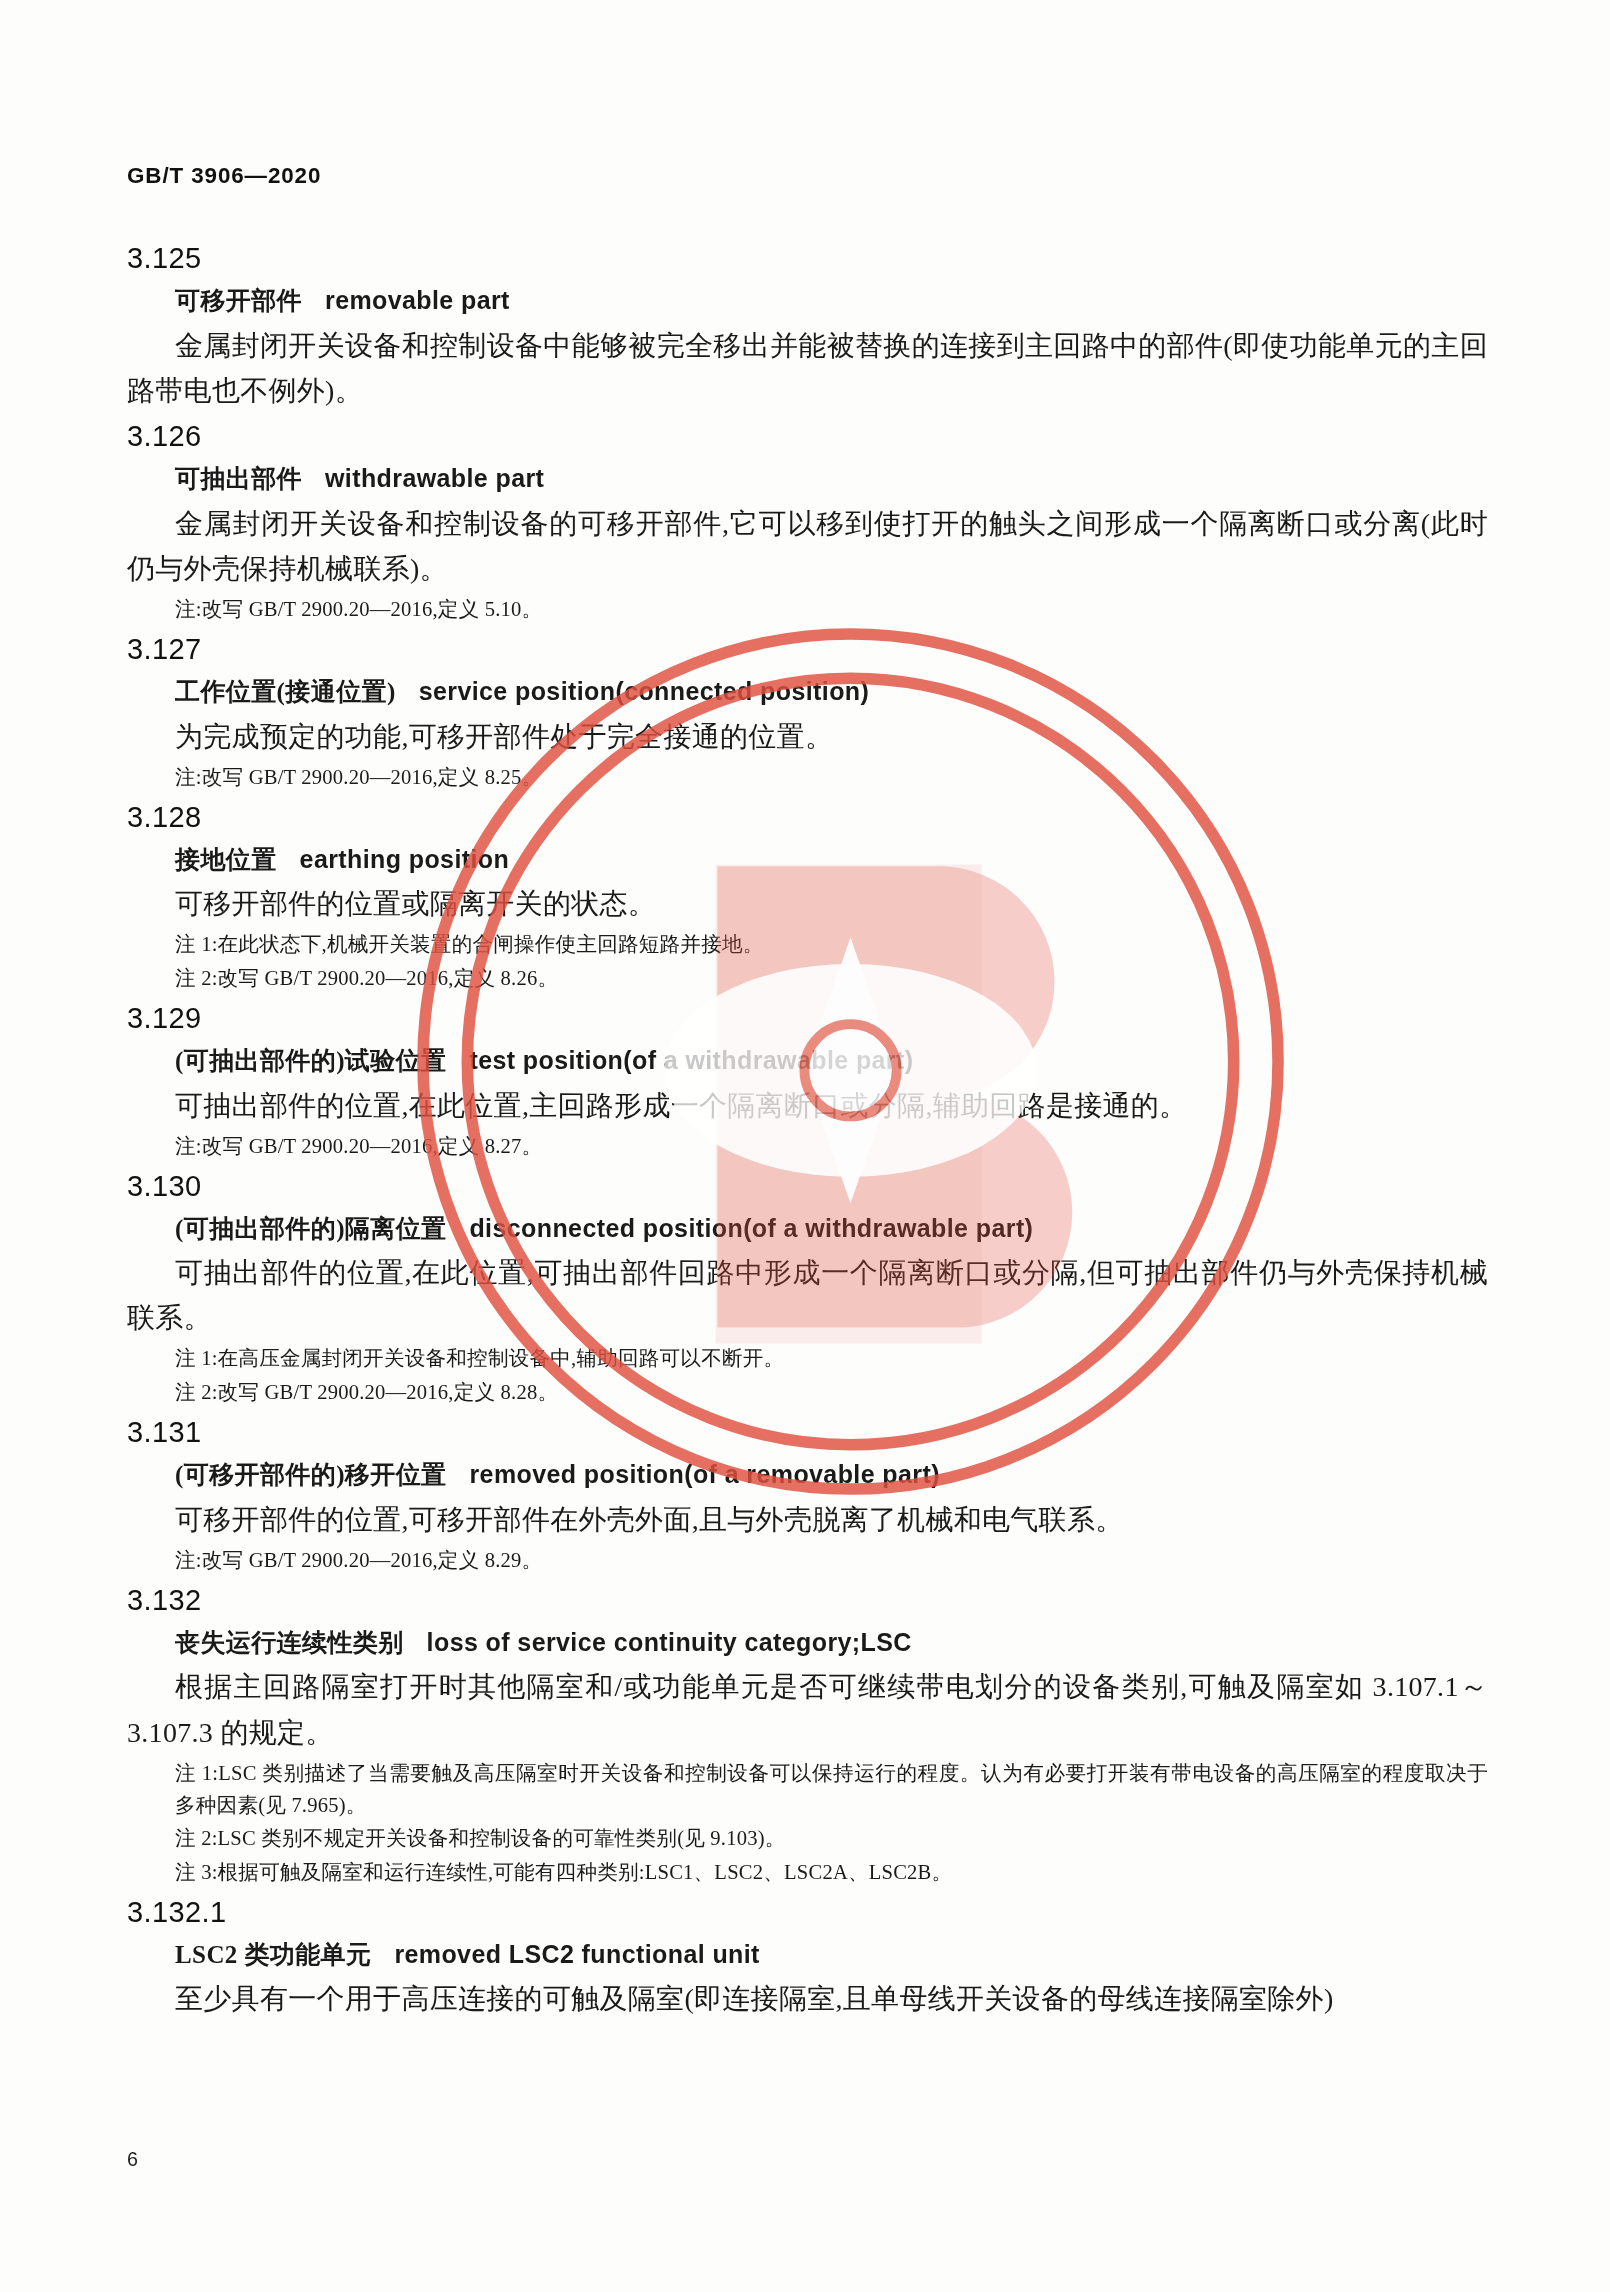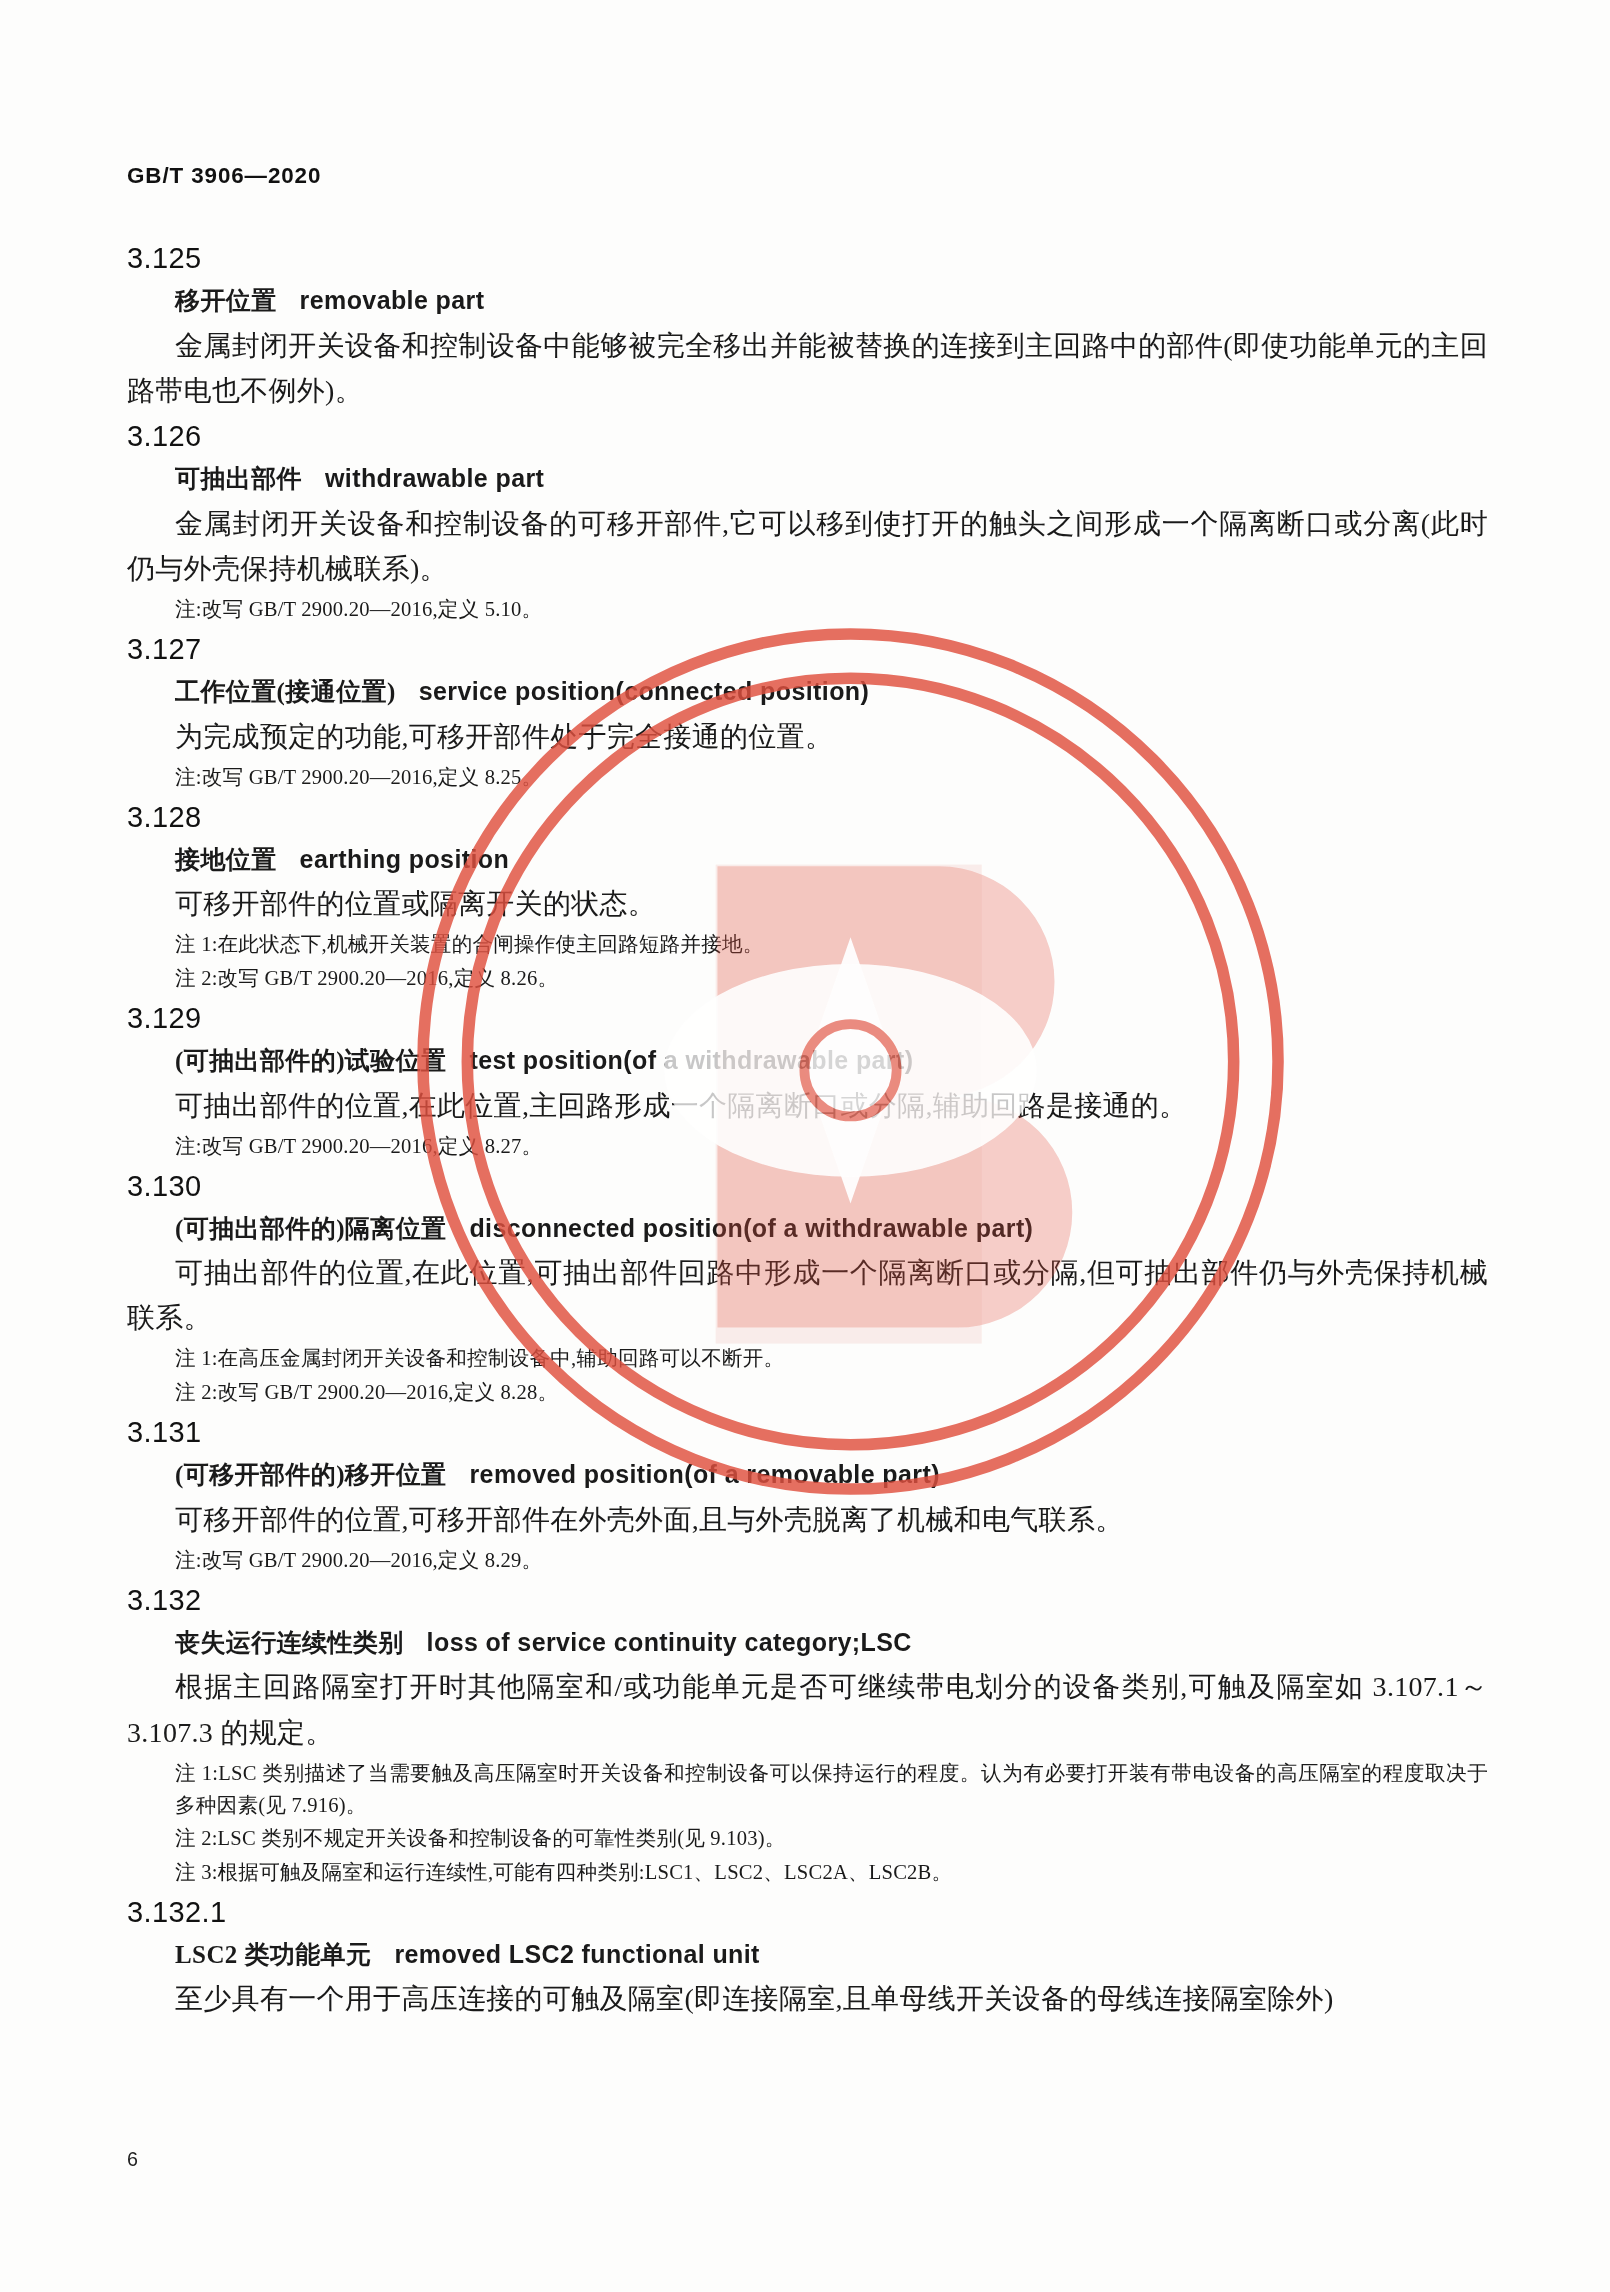--- a/index.html
+++ b/index.html
@@ -101,21 +101,21 @@
 
 <div class="page">
   <div class="page-inner">
 
     <div class="header">GB/T 3906—2020</div>
 
     <div class="content">
 
       <div>
         <div class="num">3.125</div>
-        <div class="term"><span>移开位置</span><span class="en">removable part</span></div>
+        <div class="term"><span>可移开部件</span><span class="en">removable part</span></div>
         <p class="para">金属封闭开关设备和控制设备中能够被完全移出并能被替换的连接到主回路中的部件(即使功能单元的主回路带电也不例外)。</p>
       </div>
 
       <div>
         <div class="num">3.126</div>
         <div class="term"><span>可抽出部件</span><span class="en">withdrawable part</span></div>
         <p class="para">金属封闭开关设备和控制设备的可移开部件,它可以移到使打开的触头之间形成一个隔离断口或分离(此时仍与外壳保持机械联系)。</p>
         <p class="note">注:改写 GB/T 2900.20—2016,定义 5.10。</p>
       </div>
 
@@ -153,21 +153,21 @@
         <div class="num">3.131</div>
         <div class="term"><span>(可移开部件的)移开位置</span><span class="en">removed position(of a removable part)</span></div>
         <p class="para">可移开部件的位置,可移开部件在外壳外面,且与外壳脱离了机械和电气联系。</p>
         <p class="note">注:改写 GB/T 2900.20—2016,定义 8.29。</p>
       </div>
 
       <div>
         <div class="num">3.132</div>
         <div class="term"><span>丧失运行连续性类别</span><span class="en">loss of service continuity category;LSC</span></div>
         <p class="para">根据主回路隔室打开时其他隔室和/或功能单元是否可继续带电划分的设备类别,可触及隔室如 3.107.1～3.107.3 的规定。</p>
-        <p class="note">注 1:LSC 类别描述了当需要触及高压隔室时开关设备和控制设备可以保持运行的程度。认为有必要打开装有带电设备的高压隔室的程度取决于多种因素(见 7.916)。</p>
+        <p class="note">注 1:LSC 类别描述了当需要触及高压隔室时开关设备和控制设备可以保持运行的程度。认为有必要打开装有带电设备的高压隔室的程度取决于多种因素(见 7.965)。</p>
         <p class="note">注 2:LSC 类别不规定开关设备和控制设备的可靠性类别(见 9.103)。</p>
         <p class="note">注 3:根据可触及隔室和运行连续性,可能有四种类别:LSC1、LSC2、LSC2A、LSC2B。</p>
       </div>
 
       <div>
         <div class="num">3.132.1</div>
         <div class="term"><span>LSC2 类功能单元</span><span class="en">removed LSC2 functional unit</span></div>
         <p class="para">至少具有一个用于高压连接的可触及隔室(即连接隔室,且单母线开关设备的母线连接隔室除外)</p>
       </div>
 

